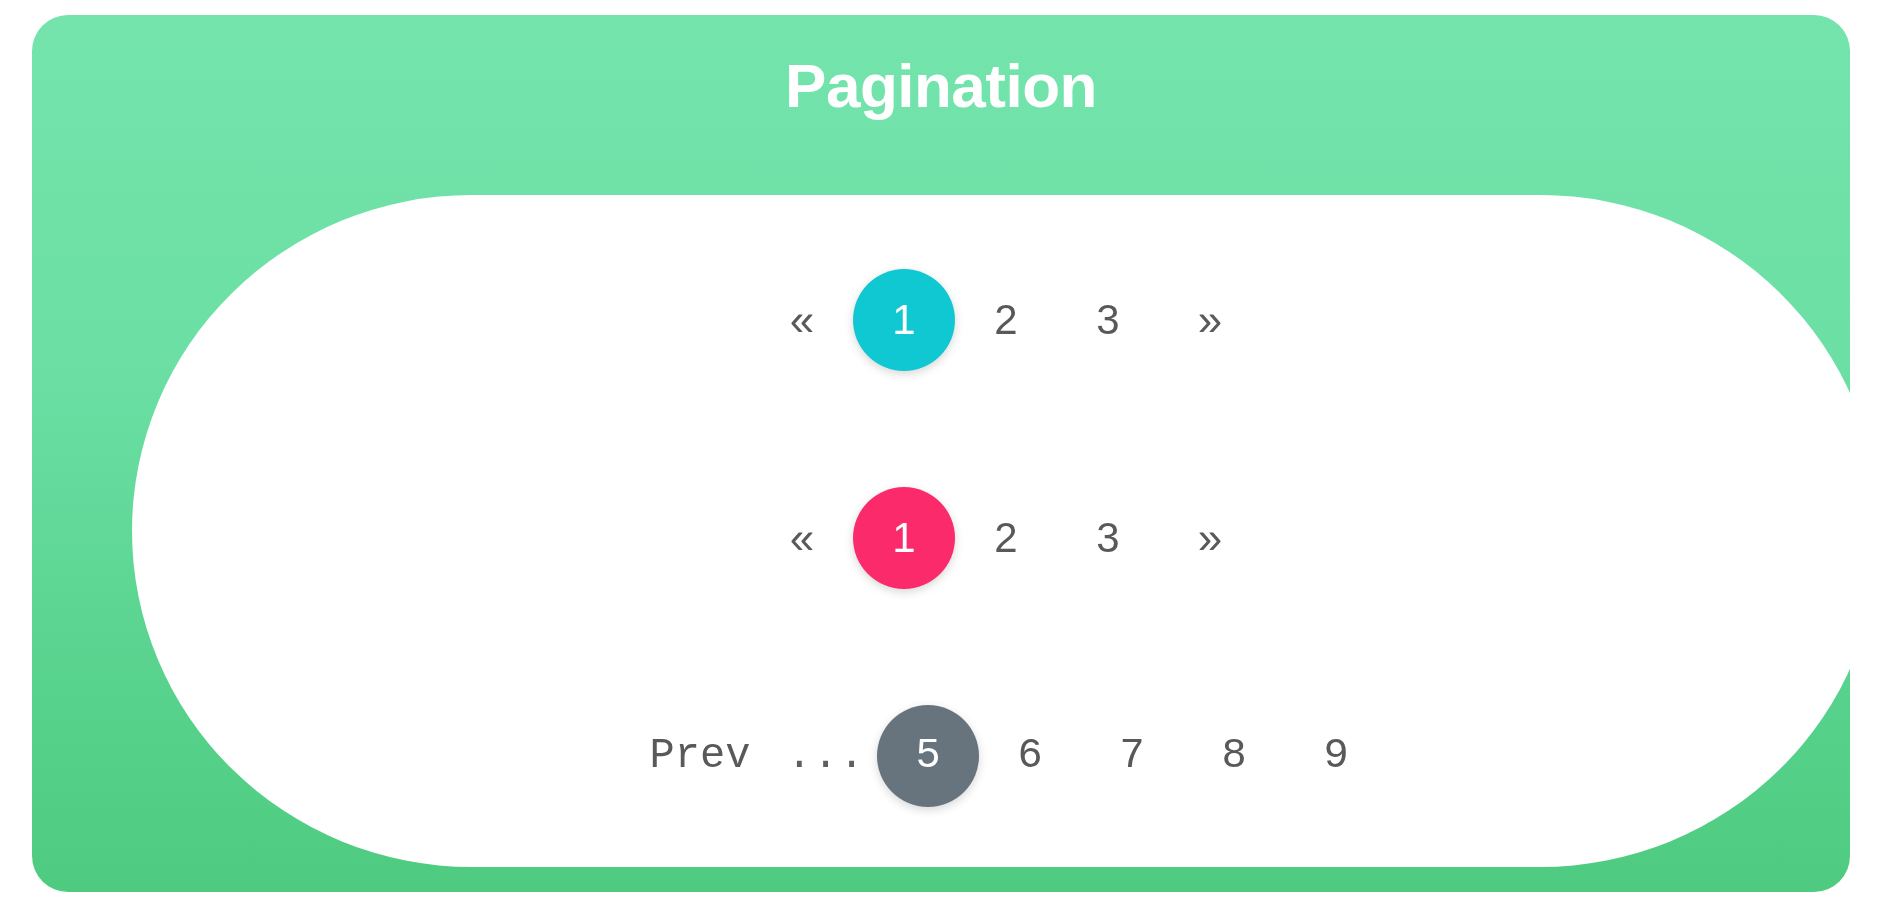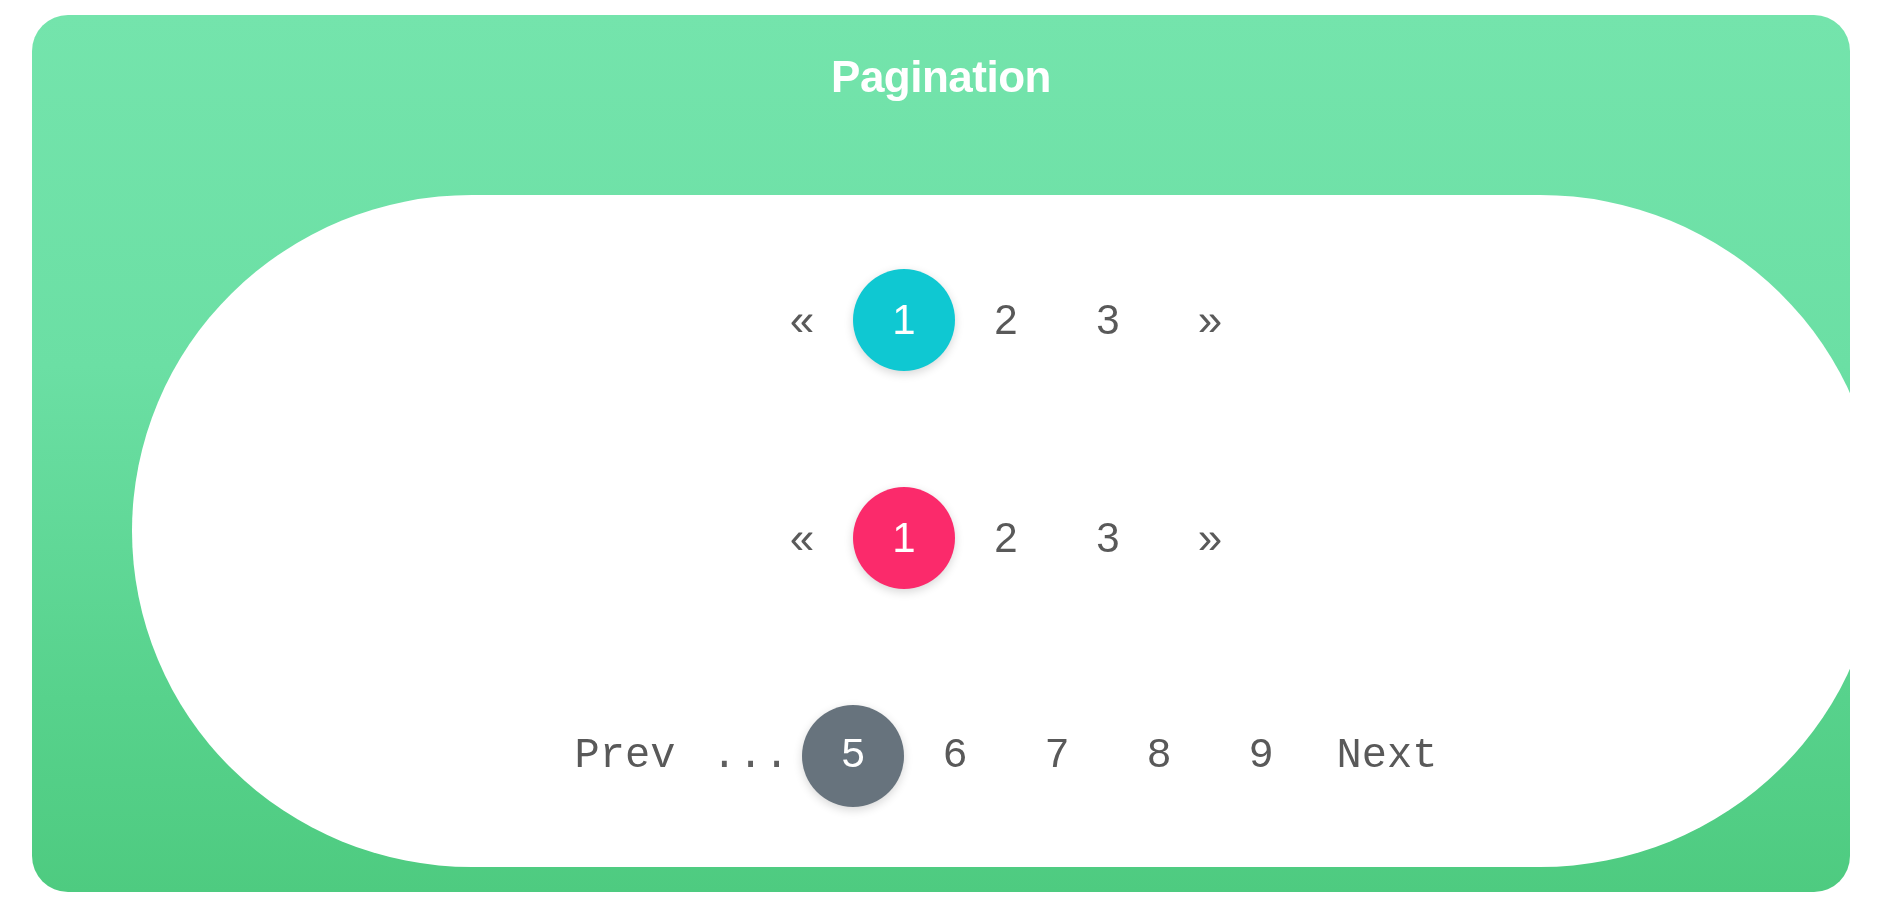--- a/index.html
+++ b/index.html
@@ -26,21 +26,21 @@
     box-sizing: border-box;
   }
 
   .panel-title {
     position: absolute;
     top: 40px;
     left: 0;
     width: 100%;
     text-align: center;
     color: #ffffff;
-    font-size: 44px;
+    font-size: 62px;
     font-weight: bold;
     letter-spacing: -0.5px;
     line-height: 1;
     white-space: nowrap;
   }
 
   
   .card {
     position: absolute;
     left: 100px;
@@ -150,17 +150,16 @@
         <button class="pg-item chevron">»</button>
       </div>
     <div class="pager row-3">
         <button class="pg-item wide">Prev</button>
         <button class="pg-item ellipsis">...</button>
         <button class="pg-item active" style="background: rgb(103, 115, 125);">5</button>
         <button class="pg-item">6</button>
         <button class="pg-item">7</button>
         <button class="pg-item">8</button>
         <button class="pg-item">9</button>
-        <button class="pg-item wide">Next</button>
       </div>
 
   </div>
 </div>
 
 </body></html>

